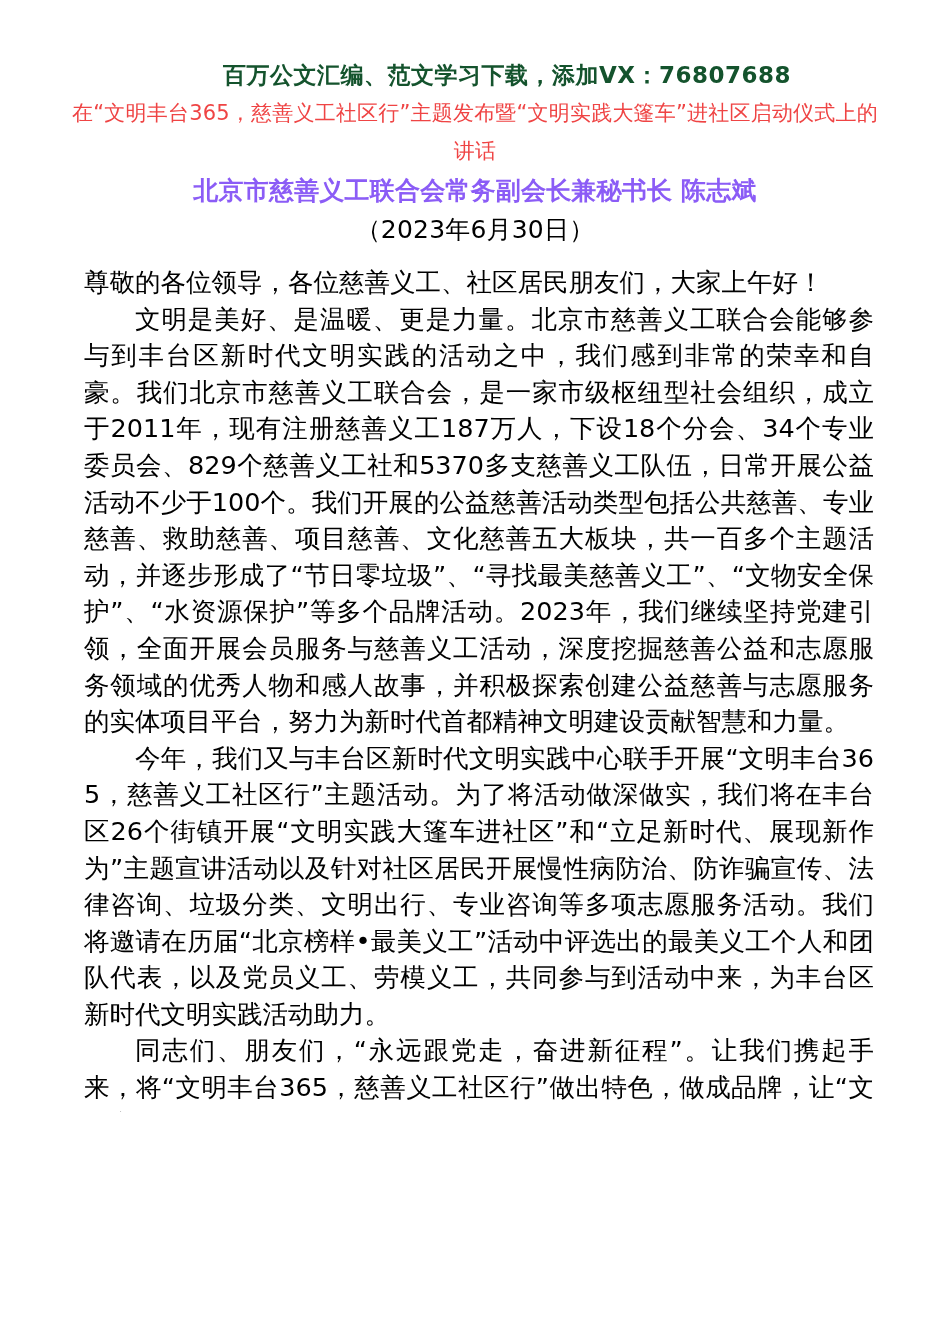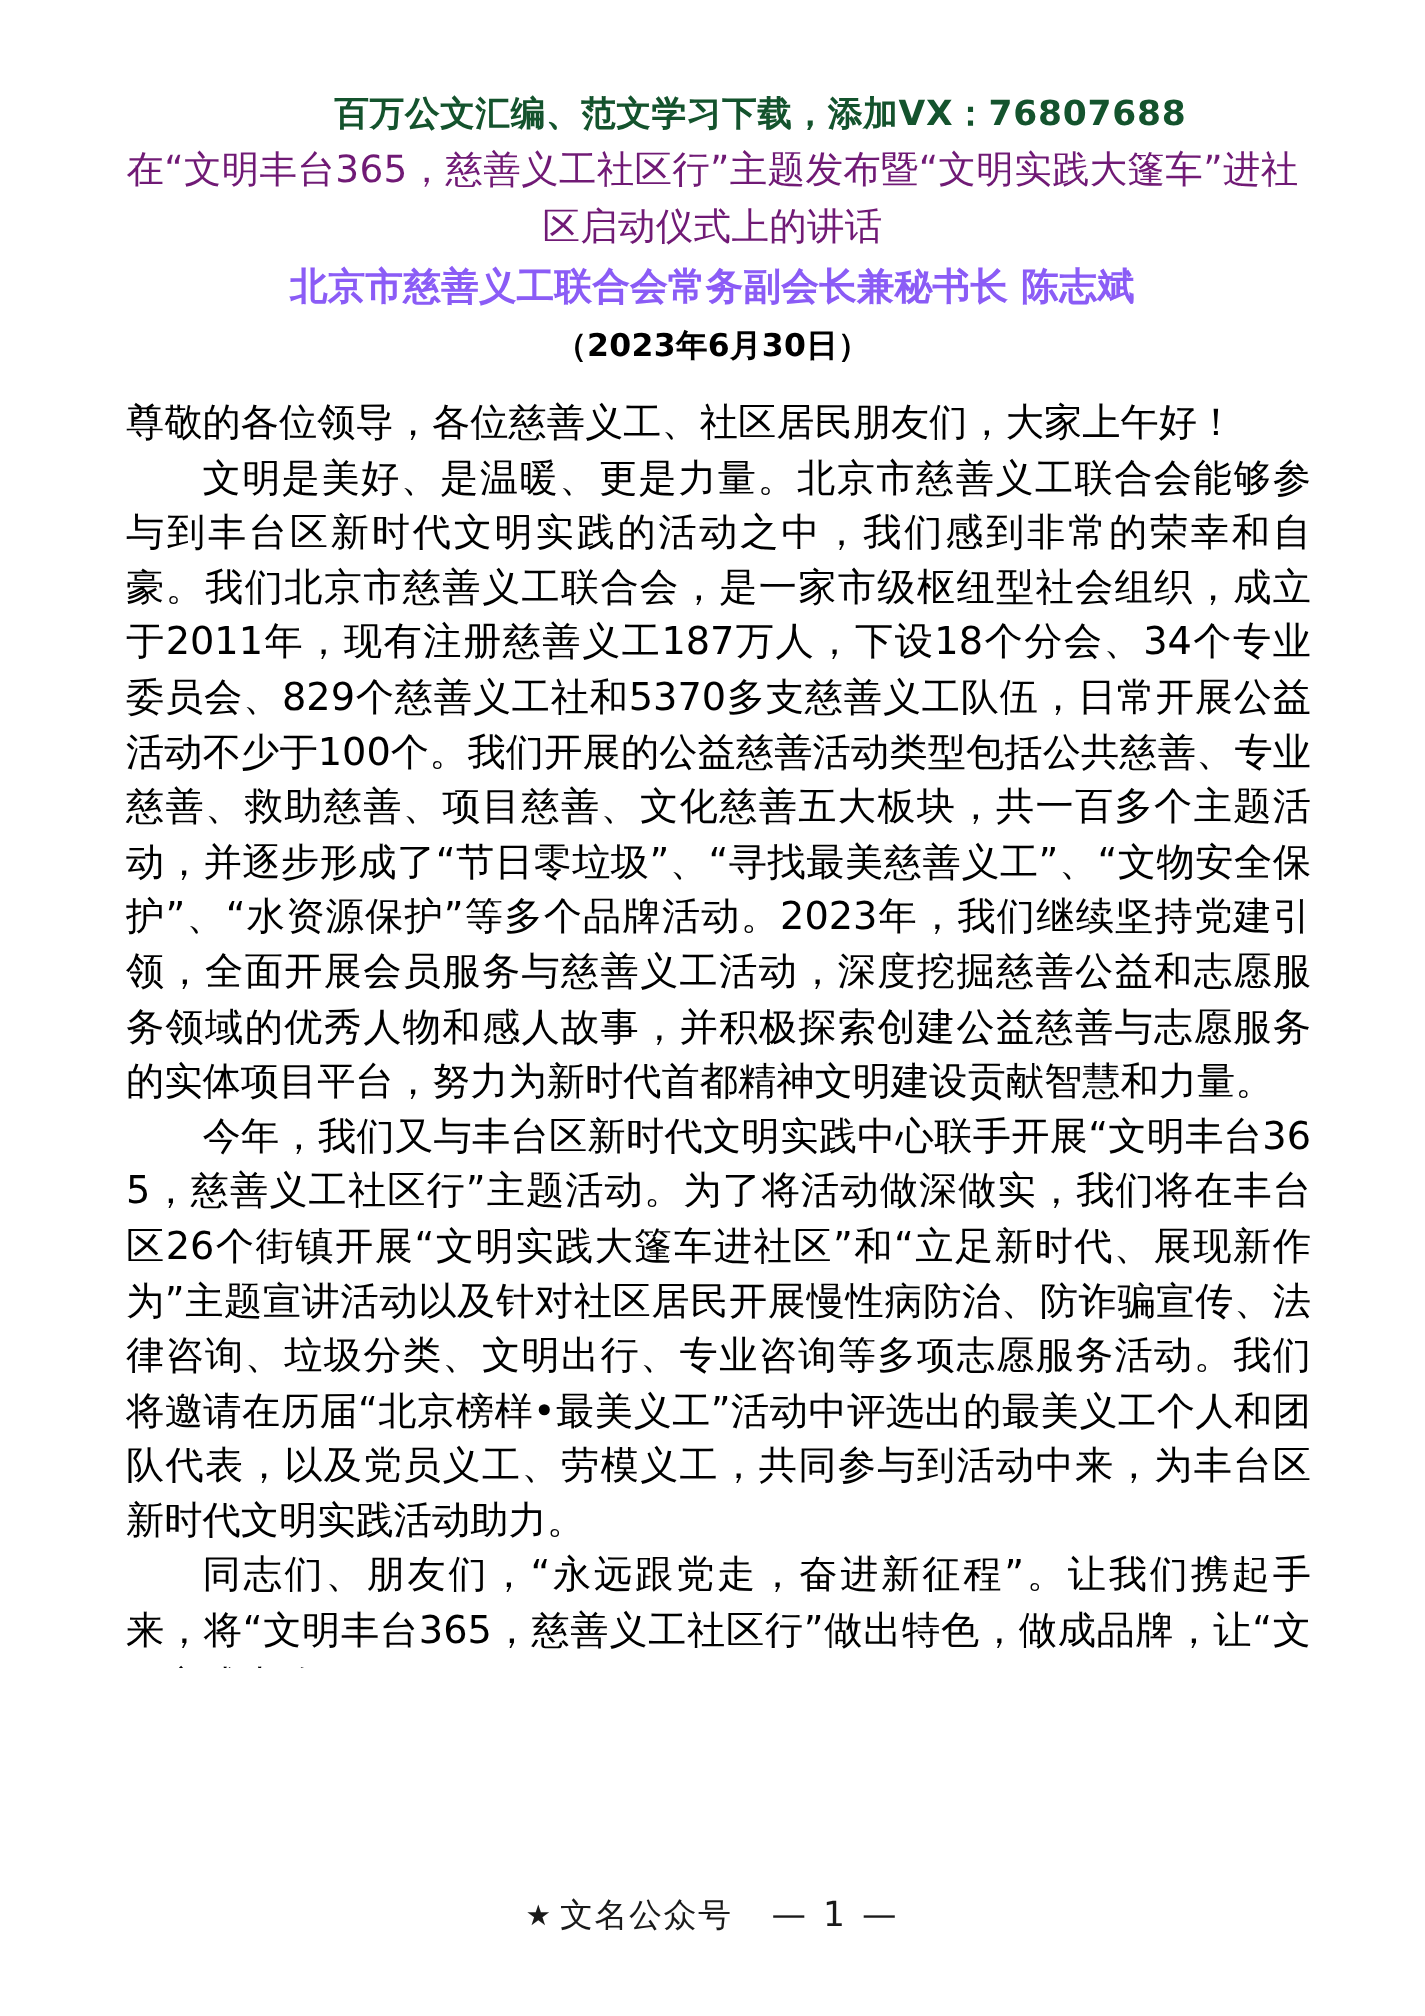--- a/index.html
+++ b/index.html
@@ -37,37 +37,37 @@
 
   
   .title-block {
     position: absolute;
     top: 94px;
     left: 72px;
     width: 806px;
     text-align: center;
   }
   .doc-title {
-    font-size: 25px;
+    font-size: 21px;
     font-weight: normal;
     line-height: 38px;
     letter-spacing: 0.2px;
-    color: #701a75;
+    color: #ef4444;
   }
   .doc-byline {
     font-size: 25px;
     font-weight: bold;
     line-height: 38px;
     margin-top: 2px;
     letter-spacing: 0.2px;
     color: #8b5cf6;
   }
   .doc-date {
-    font-size: 21px;
-    font-weight: bold;
+    font-size: 25px;
+    font-weight: normal;
     line-height: 38px;
     margin-top: 1px;
     letter-spacing: 0.2px;
     color: #000;
   }
 
   
   .body-area {
     position: absolute;
     top: 264px;
@@ -133,18 +133,14 @@
     <div class="doc-date">（2023年6月30日）</div>
   </div>
 
   <div class="body-area">
     <p class="para">尊敬的各位领导，各位慈善义工、社区居民朋友们，大家上午好！</p>
     <p class="para indent">文明是美好、是温暖、更是力量。北京市慈善义工联合会能够参与到丰台区新时代文明实践的活动之中，我们感到非常的荣幸和自豪。我们北京市慈善义工联合会，是一家市级枢纽型社会组织，成立于2011年，现有注册慈善义工187万人，下设18个分会、34个专业委员会、829个慈善义工社和5370多支慈善义工队伍，日常开展公益活动不少于100个。我们开展的公益慈善活动类型包括公共慈善、专业慈善、救助慈善、项目慈善、文化慈善五大板块，共一百多个主题活动，并逐步形成了“节日零垃圾”、“寻找最美慈善义工”、“文物安全保护”、“水资源保护”等多个品牌活动。2023年，我们继续坚持党建引领，全面开展会员服务与慈善义工活动，深度挖掘慈善公益和志愿服务领域的优秀人物和感人故事，并积极探索创建公益慈善与志愿服务的实体项目平台，努力为新时代首都精神文明建设贡献智慧和力量。</p>
     <p class="para indent">今年，我们又与丰台区新时代文明实践中心联手开展“文明丰台365，慈善义工社区行”主题活动。为了将活动做深做实，我们将在丰台区26个街镇开展“文明实践大篷车进社区”和“立足新时代、展现新作为”主题宣讲活动以及针对社区居民开展慢性病防治、防诈骗宣传、法律咨询、垃圾分类、文明出行、专业咨询等多项志愿服务活动。我们将邀请在历届“北京榜样•最美义工”活动中评选出的最美义工个人和团队代表，以及党员义工、劳模义工，共同参与到活动中来，为丰台区新时代文明实践活动助力。</p>
     <p class="para indent clipped">同志们、朋友们，“永远跟党走，奋进新征程”。让我们携起手来，将“文明丰台365，慈善义工社区行”做出特色，做成品牌，让“文明实践大篷</p>
   </div>
 
-  <div class="footer">
-    <span class="footer-brand"><span class="footer-star">★</span><span>文名公众号</span></span>
-    <span class="footer-page">— 1 —</span>
-  </div>
 
 </div>
 
 </body></html>

